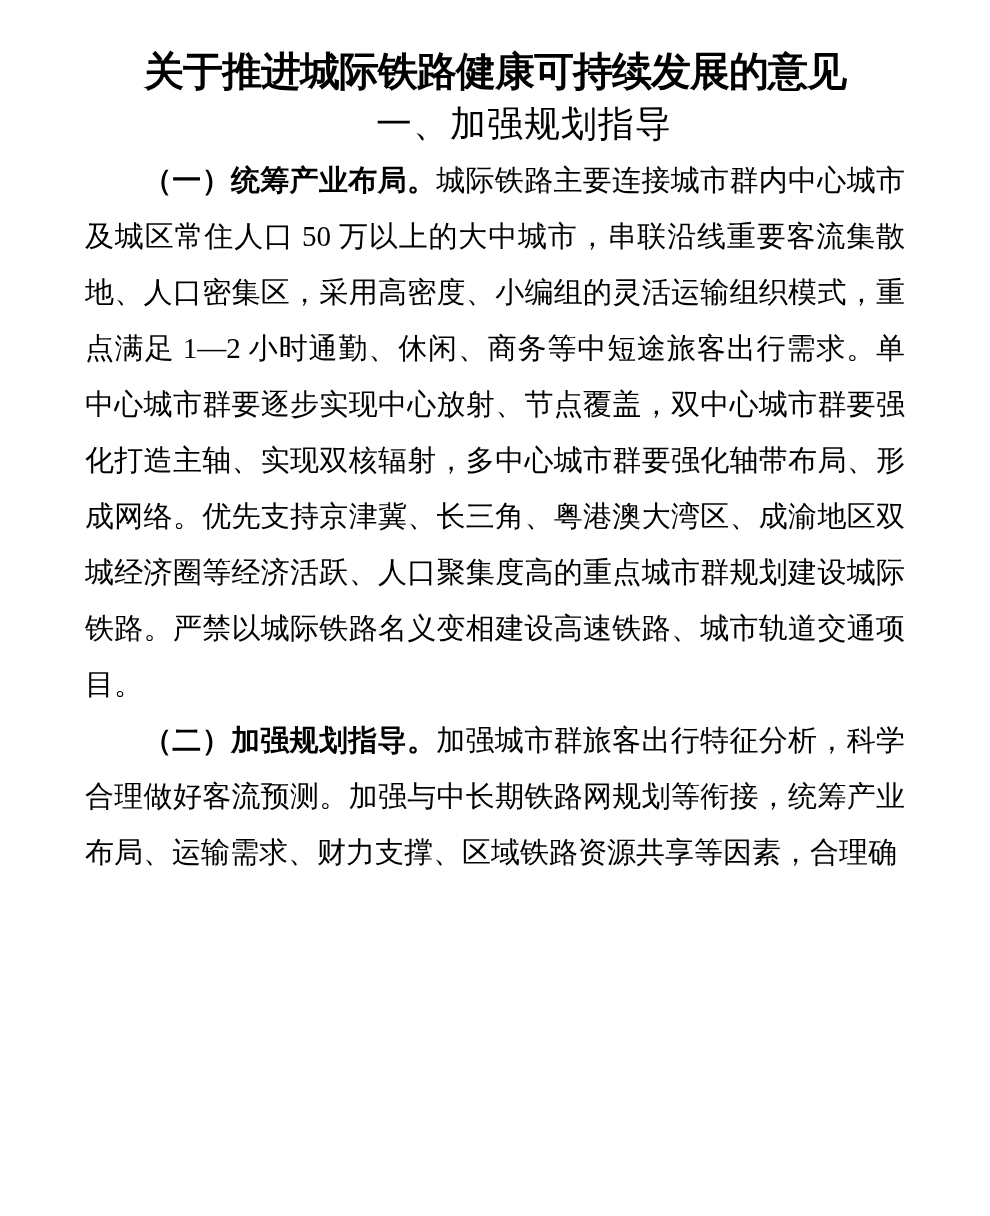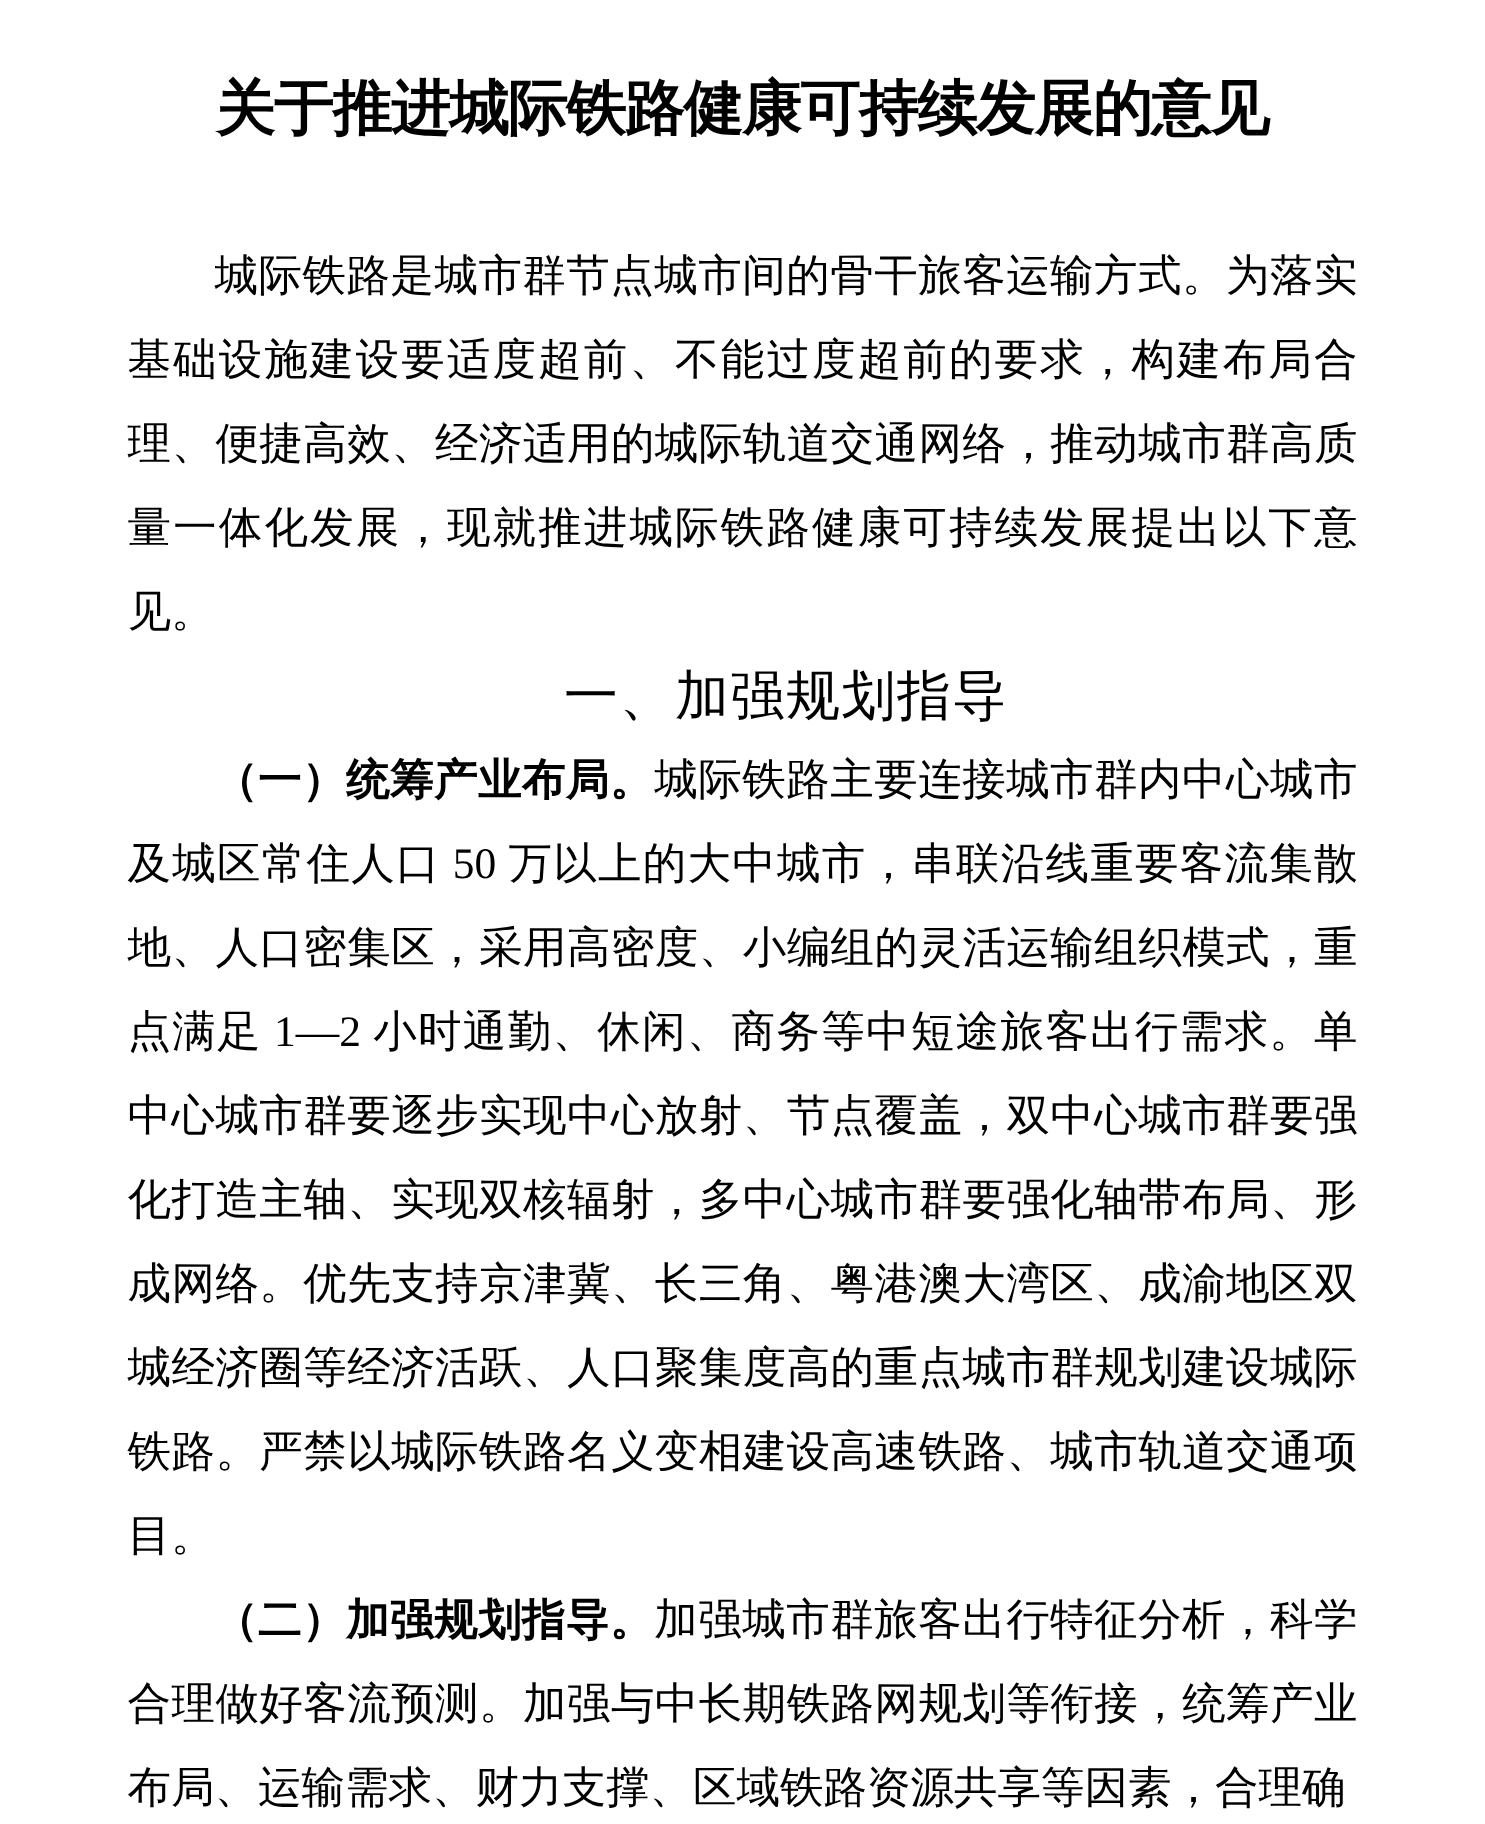--- a/index.html
+++ b/index.html
@@ -57,21 +57,20 @@
     font-weight: bold;
   }
 </style>
 </head>
 <body>
 
 <div class="page">
   <h1 class="doc-title">关于推进城际铁路健康可持续发展的意见</h1>
 
   <div class="doc-body">
-    <p class="para para-first">城际铁路是城市群节点城市间的骨干旅客运输方式。为落实基础设施建设要适度超前、不能过度超前的要求，构建布局合理、便捷高效、经济适用的城际轨道交通网络，推动城市群高质量一体化发展，现就推进城际铁路健康可持续发展提出以下意见。</p>
 
     <h2 class="section-heading">一、加强规划指导</h2>
 
     <p class="para"><span class="leadin">（一）统筹产业布局。</span><span>城际铁路主要连接城市群内中心城市及城区常住人口 50 万以上的大中城市，串联沿线重要客流集散地、人口密集区，采用高密度、小编组的灵活运输组织模式，重点满足 1—2 小时通勤、休闲、商务等中短途旅客出行需求。单中心城市群要逐步实现中心放射、节点覆盖，双中心城市群要强化打造主轴、实现双核辐射，多中心城市群要强化轴带布局、形成网络。优先支持京津冀、长三角、粤港澳大湾区、成渝地区双城经济圈等经济活跃、人口聚集度高的重点城市群规划建设城际铁路。严禁以城际铁路名义变相建设高速铁路、城市轨道交通项目。</span></p>
 
     <p class="para"><span class="leadin">（二）加强规划指导。</span><span>加强城市群旅客出行特征分析，科学合理做好客流预测。加强与中长期铁路网规划等衔接，统筹产业布局、运输需求、财力支撑、区域铁路资源共享等因素，合理确</span></p>
   </div>
 </div>
 
 </body></html>

